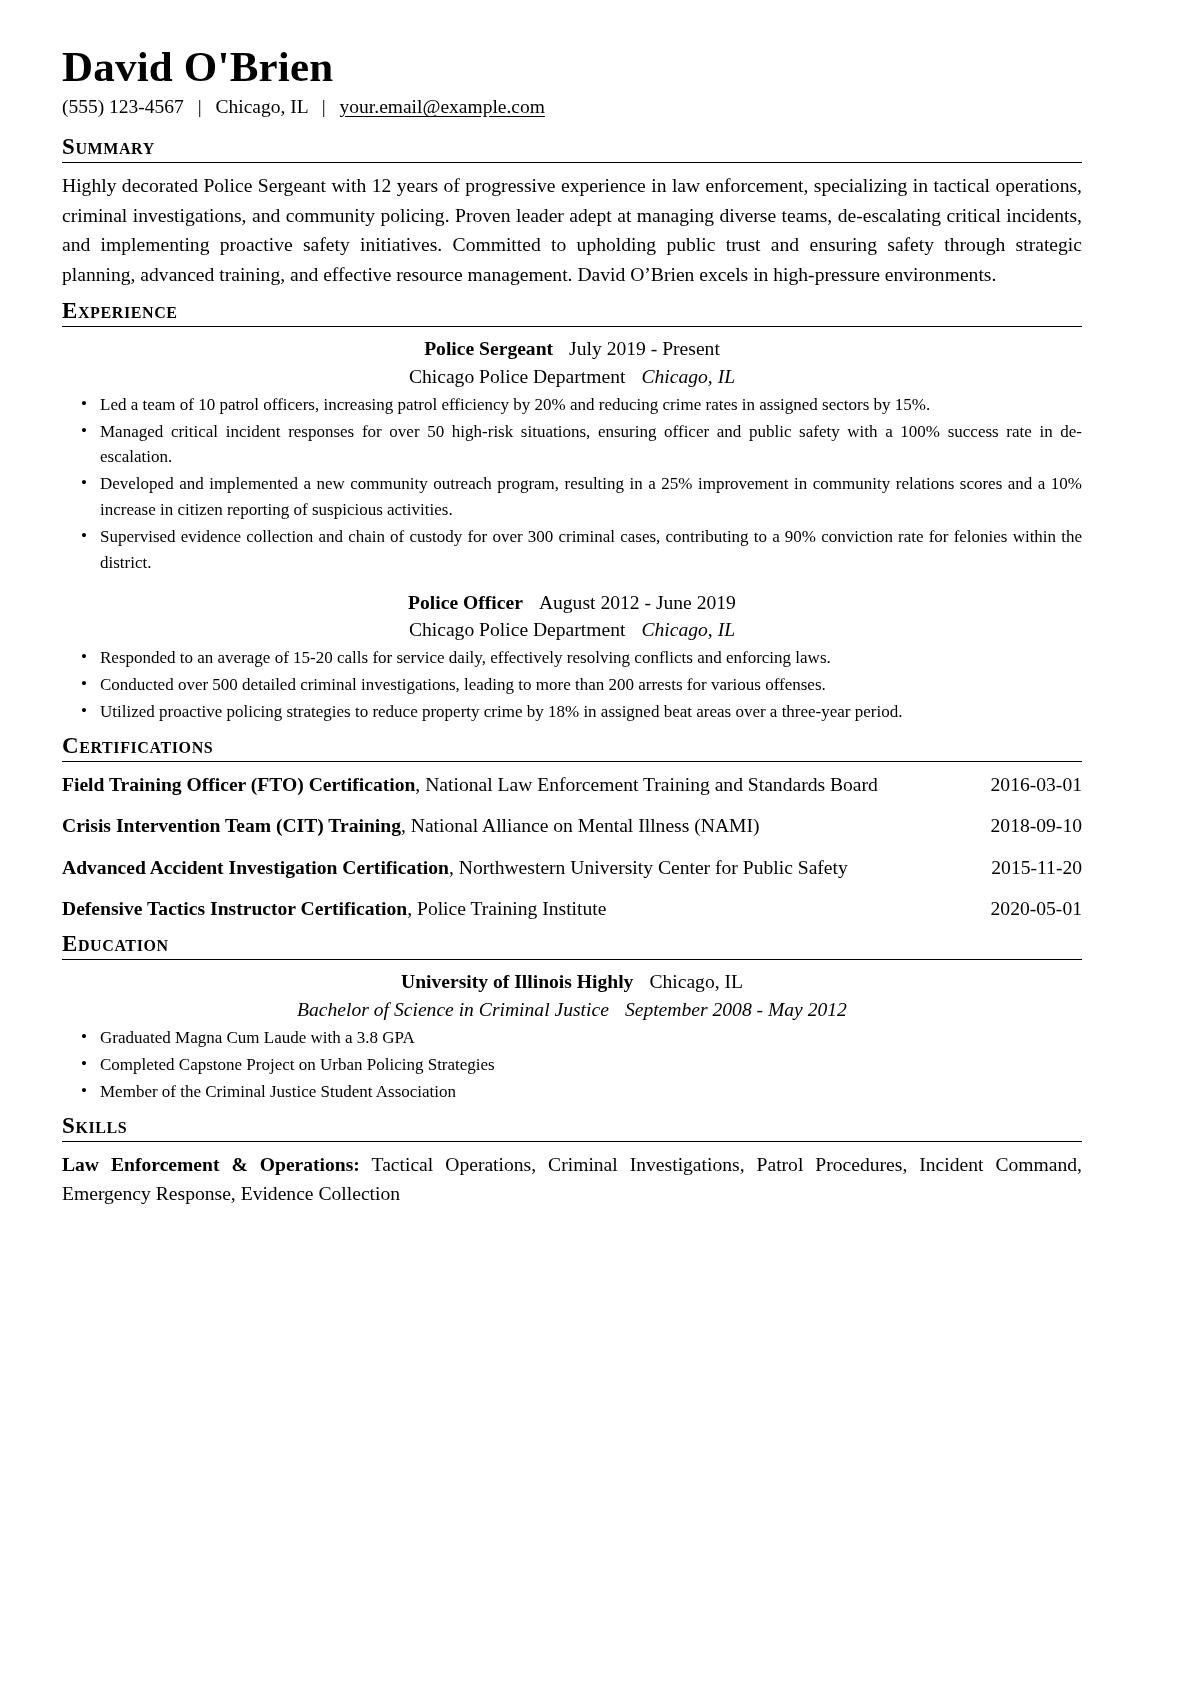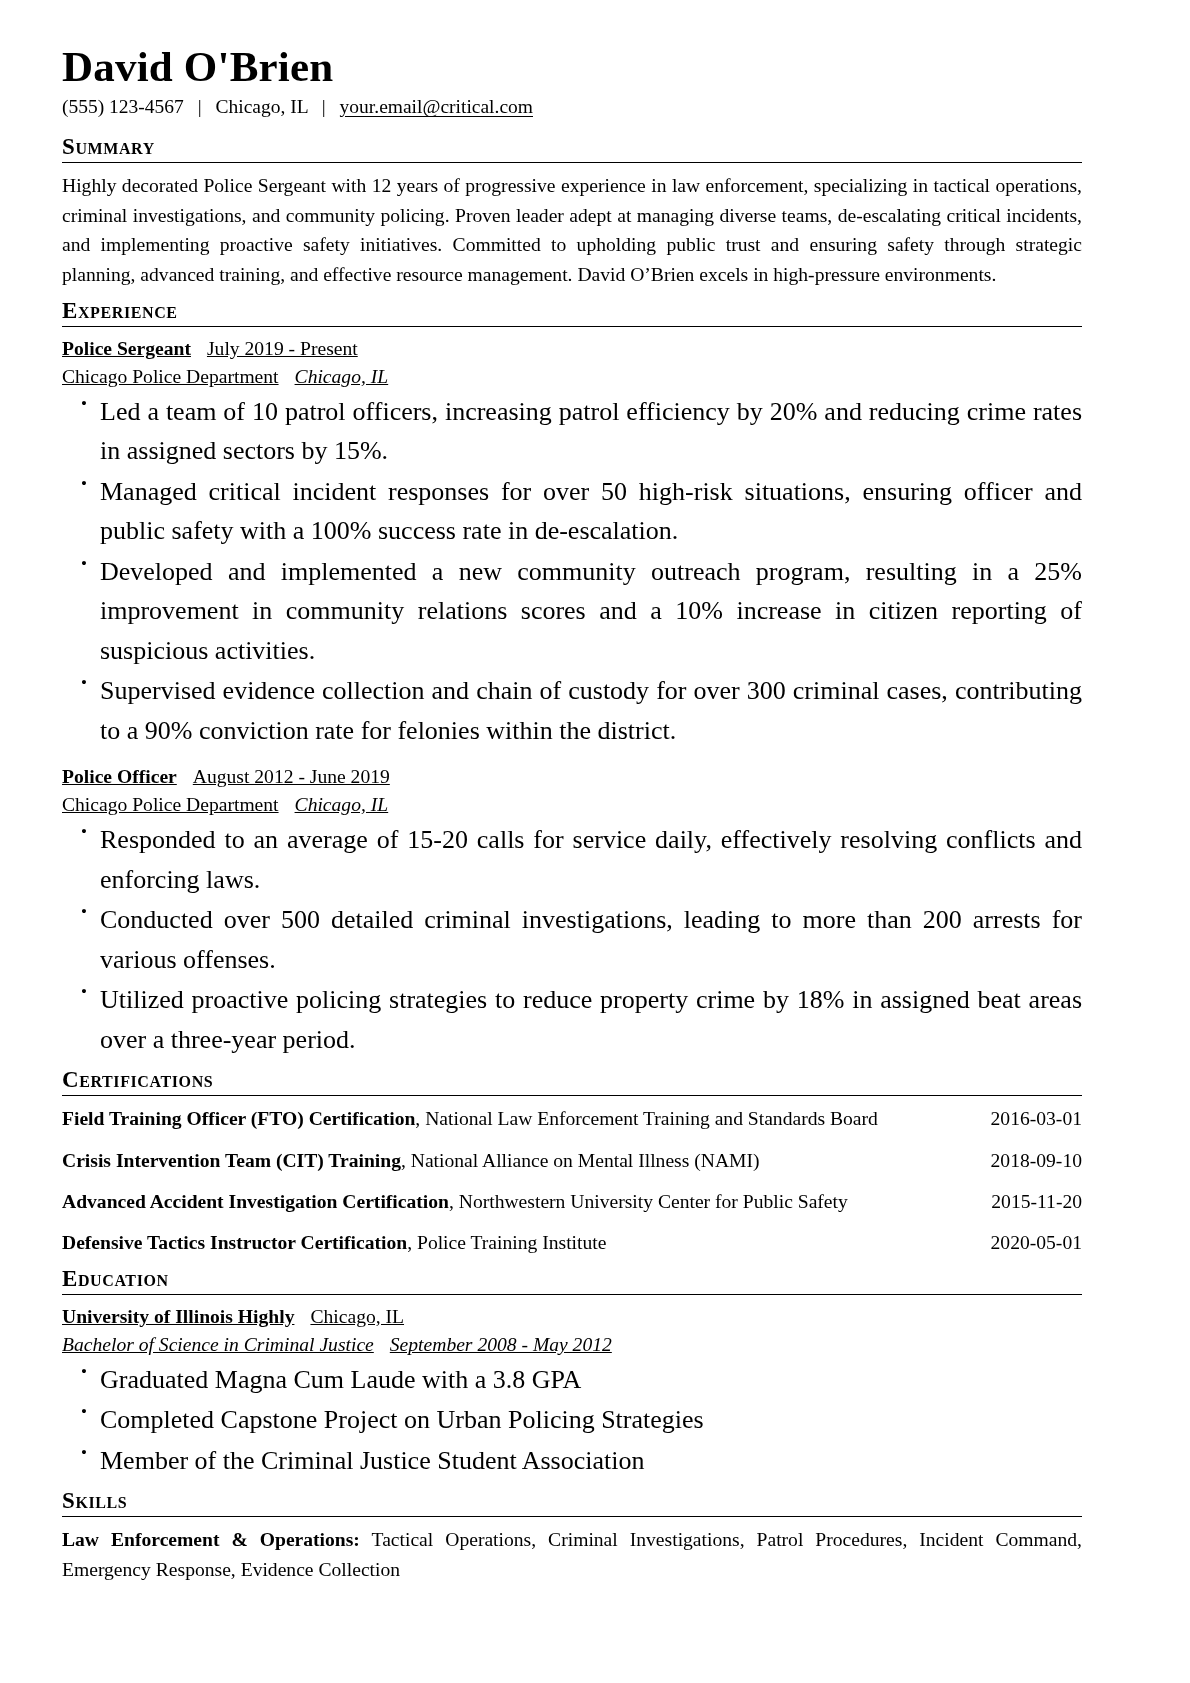--- a/index.html
+++ b/index.html
@@ -74,25 +74,24 @@
     margin: 0;
     hyphens: auto;
     -webkit-hyphens: auto;
   }
 
   
   .entry { margin-bottom: 2px; }
   .entry + .entry { margin-top: 13px; }
   .entry-row {
     display: flex;
-    justify-content: flex-start;
+    justify-content: center;
     align-items: baseline;
     font-size: 19.6px;
     line-height: 1.42;
-    text-decoration: underline;
   }
   .entry-title {
     font-weight: 700;
   }
   .entry-date {
     white-space: nowrap;
     padding-left: 16px;
   }
   .entry-sub {
     font-weight: 400;
@@ -103,21 +102,21 @@
     padding-left: 16px;
   }
 
   ul.bullets {
     margin: 1px 0 0 0;
     padding: 0 0 0 38px;
     list-style: none;
   }
   ul.bullets > li {
     position: relative;
-    font-size: 26px;
+    font-size: 17px;
     line-height: 1.52;
     text-align: justify;
     hyphens: auto;
     -webkit-hyphens: auto;
     margin: 0 0 1px 0;
   }
   ul.bullets > li::before {
     content: "\2022";
     position: absolute;
     left: -19px;
@@ -158,21 +157,21 @@
 
 <div class="page">
 
   <div>
     <h1 class="name">David O'Brien</h1>
     <div class="contact-line">
       <span>(555) 123-4567</span>
       <span class="contact-sep">|</span>
       <span>Chicago, IL</span>
       <span class="contact-sep">|</span>
-      <span class="contact-email">your.email@critical.com</span>
+      <span class="contact-email">your.email@example.com</span>
     </div>
   </div>
 
   <div class="section">
     <div class="section-title">Summary</div>
     <hr class="rule">
     <p class="para">Highly decorated Police Sergeant with 12 years of progressive experience in law enforcement, specializing in tactical operations, criminal investigations, and community policing. Proven leader adept at managing diverse teams, de-escalating critical incidents, and implementing proactive safety initiatives. Committed to upholding public trust and ensuring safety through strategic planning, advanced training, and effective resource management. David O’Brien excels in high-pressure environments.</p>
   </div>
 
   <div class="section">

